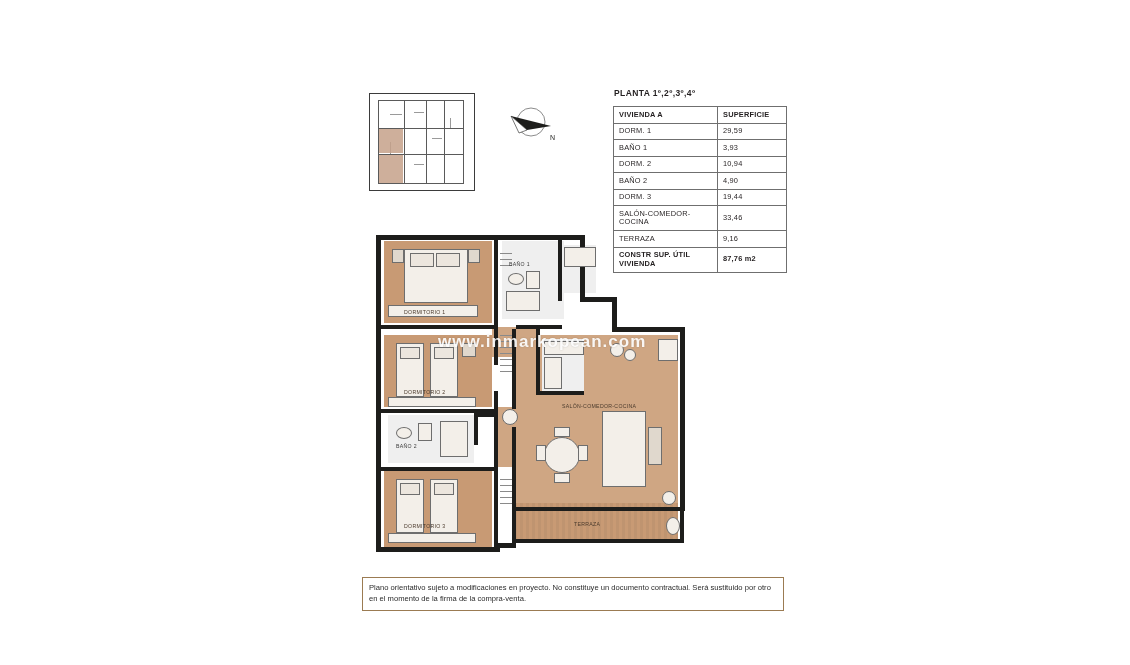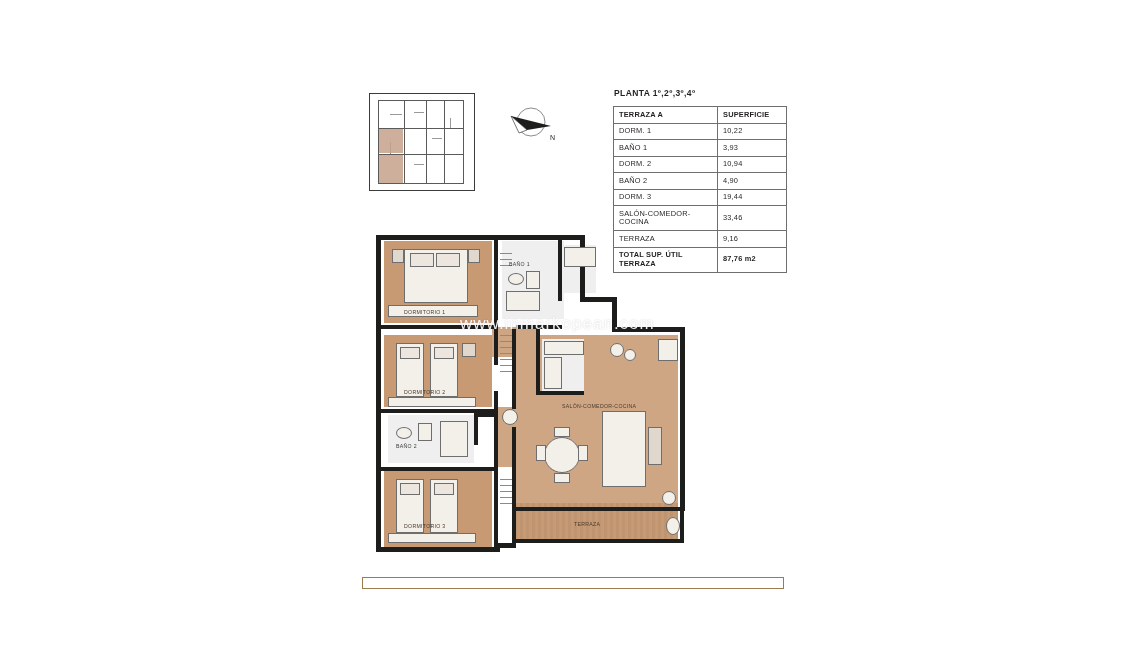--- a/index.html
+++ b/index.html
@@ -140,30 +140,29 @@
   .stair-line {
     position: absolute;
     background: #8a8a8a;
     height: 1px;
   }
 
   
   .watermark {
     position: absolute;
     left: 438px;
-    top: 314px;
+    top: 332px;
     width: 260px;
     font-size: 17px;
-    font-weight: normal;
+    font-weight: bold;
     letter-spacing: 1px;
     color: rgba(255,255,255,.92);
     text-shadow: 0 0 2px rgba(0,0,0,.18);
     white-space: nowrap;
     pointer-events: none;
-    margin-left: 22px;
   }
 
   
   .disclaimer {
     position: absolute;
     left: 362px;
     top: 577px;
     width: 408px;
     border: 1px solid #9b7b52;
     padding: 4px 6px 6px 6px;
@@ -206,26 +205,26 @@
       <path d="M6 16 L22 30 L14 33 Z" fill="#ffffff" stroke="#1d1d1b" stroke-width="0.6"></path>
       <text x="45" y="40" font-family="Liberation Sans, sans-serif" font-size="7" fill="#1d1d1b">N</text>
     </svg>
   </div>
 
   <div class="table-title">PLANTA 1º,2º,3º,4º</div>
 
   <table class="surface">
     <tbody>
       <tr>
-        <th>TERRAZA A</th>
+        <th>VIVIENDA A</th>
         <th class="val">SUPERFICIE</th>
       </tr>
       <tr>
         <td>DORM. 1</td>
-        <td class="val">10,22</td>
+        <td class="val">29,59</td>
       </tr>
       <tr>
         <td>BAÑO 1</td>
         <td class="val">3,93</td>
       </tr>
       <tr>
         <td>DORM. 2</td>
         <td class="val">10,94</td>
       </tr>
       <tr>
@@ -238,21 +237,21 @@
       </tr>
       <tr>
         <td>SALÓN-COMEDOR-COCINA</td>
         <td class="val">33,46</td>
       </tr>
       <tr>
         <td>TERRAZA</td>
         <td class="val">9,16</td>
       </tr>
       <tr class="total">
-        <td>TOTAL SUP. ÚTIL TERRAZA</td>
+        <td>CONSTR SUP. ÚTIL VIVIENDA</td>
         <td class="val">87,76 m2</td>
       </tr>
     </tbody>
   </table>
 
   <div class="plan">
 
     <div class="room" style="left:18px;  top:10px;  width:108px; height:82px;"></div>
     <div class="room tile" style="left:136px; top:10px; width:62px; height:78px;"></div>
     <div class="room" style="left:18px;  top:104px; width:108px; height:72px;"></div>
@@ -360,15 +359,16 @@
     <div class="rlabel" style="left:38px;  top:158px;">DORMITORIO 2</div>
     <div class="rlabel dark" style="left:30px; top:212px;">BAÑO 2</div>
     <div class="rlabel" style="left:38px;  top:292px;">DORMITORIO 3</div>
     <div class="rlabel" style="left:196px; top:172px;">SALÓN-COMEDOR-COCINA</div>
     <div class="rlabel" style="left:208px; top:290px;">TERRAZA</div>
   </div>
 
   <div class="watermark">www.inmarkopean.com</div>
 
   <div class="disclaimer">
+    <p>Plano orientativo sujeto a modificaciones en proyecto. No constituye un documento contractual. Será sustituido por otro en el momento de la firma de la compra-venta.</p>
   </div>
 
 </div>
 
 </body></html>

